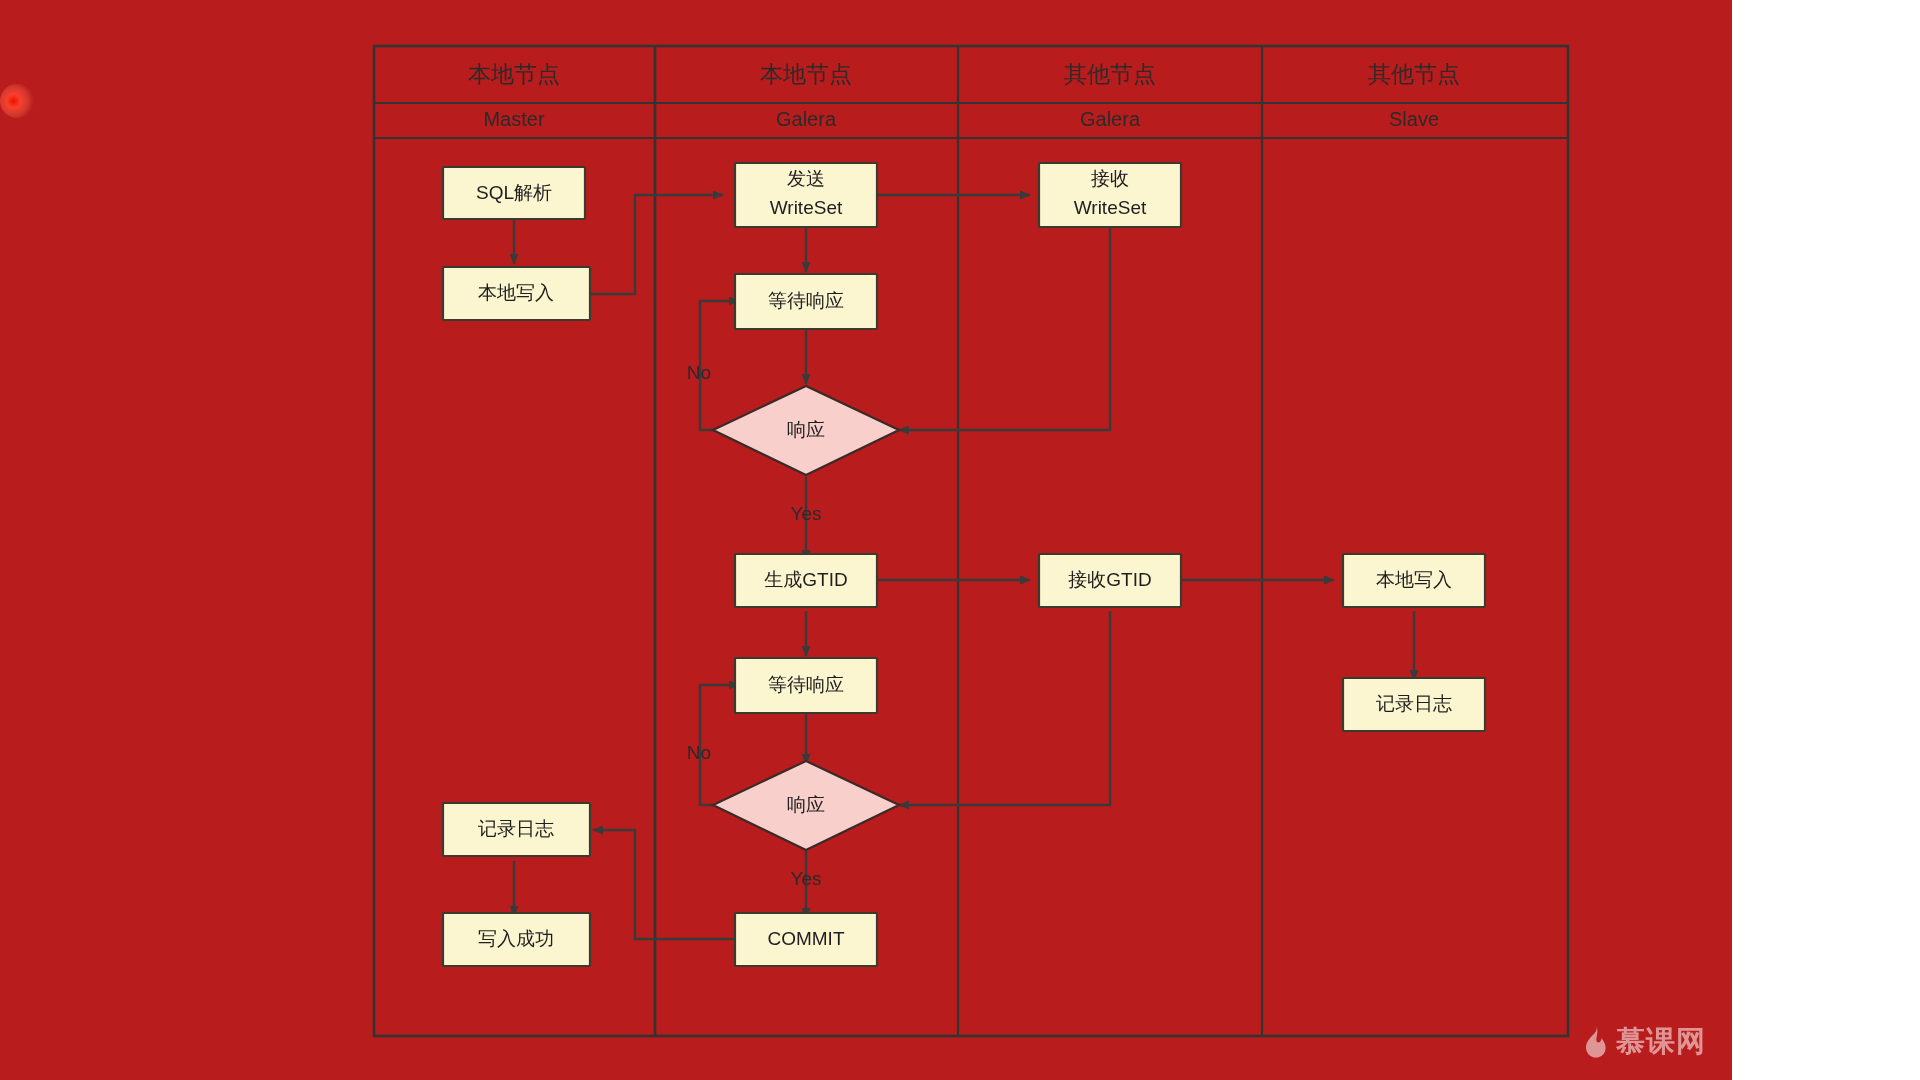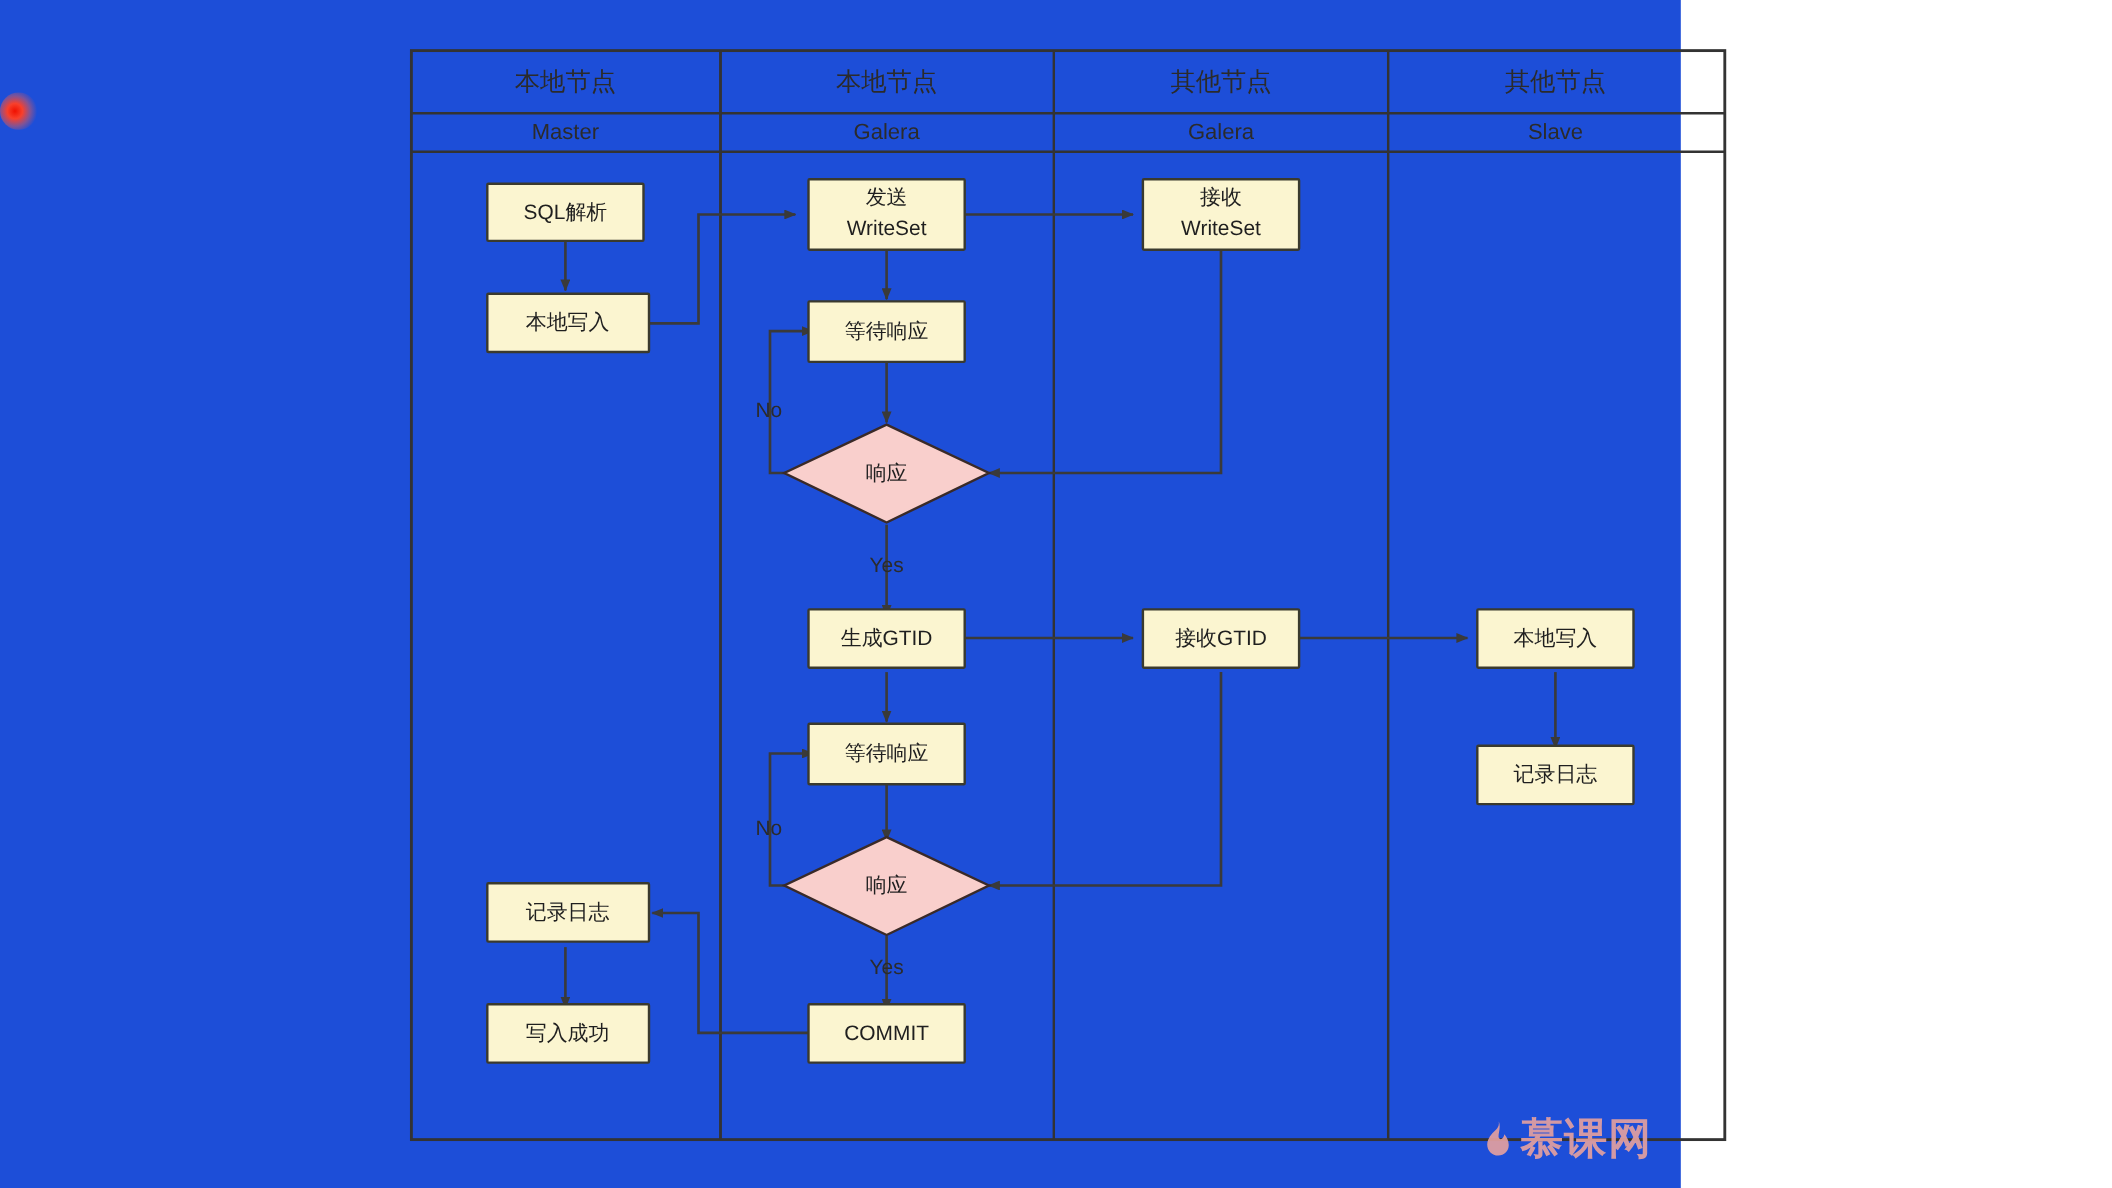--- a/index.html
+++ b/index.html
@@ -6,23 +6,23 @@
     margin: 0;
     padding: 0;
     background: #ffffff;
     width: 1920px;
     height: 1080px;
     overflow: hidden;
     font-family: "Liberation Sans", "DejaVu Sans", sans-serif;
   }
   #stage {
     position: relative;
-    width: 1528px;
+    width: 1732px;
     height: 1080px;
-    background: #1d4ed8;
+    background: #b91c1c;
   }
   #diagram-svg {
     position: absolute;
     left: 0;
     top: 0;
     width: 1920px;
     height: 1080px;
   }
   .lane-title {
     font-size: 23px;
@@ -72,21 +72,21 @@
     position: absolute;
     right: 26px;
     bottom: 18px;
     display: flex;
     align-items: center;
     gap: 8px;
     opacity: 0.92;
     pointer-events: none;
   }
   #watermark .wm-text {
-    font-size: 39px;
+    font-size: 29px;
     letter-spacing: 1px;
     color: #e3a0a0;
     font-family: Liberation Mono, monospace;
     font-weight: 600;
   }
   #watermark .wm-flame {
     width: 26px;
     height: 32px;
     position: relative;
   }

